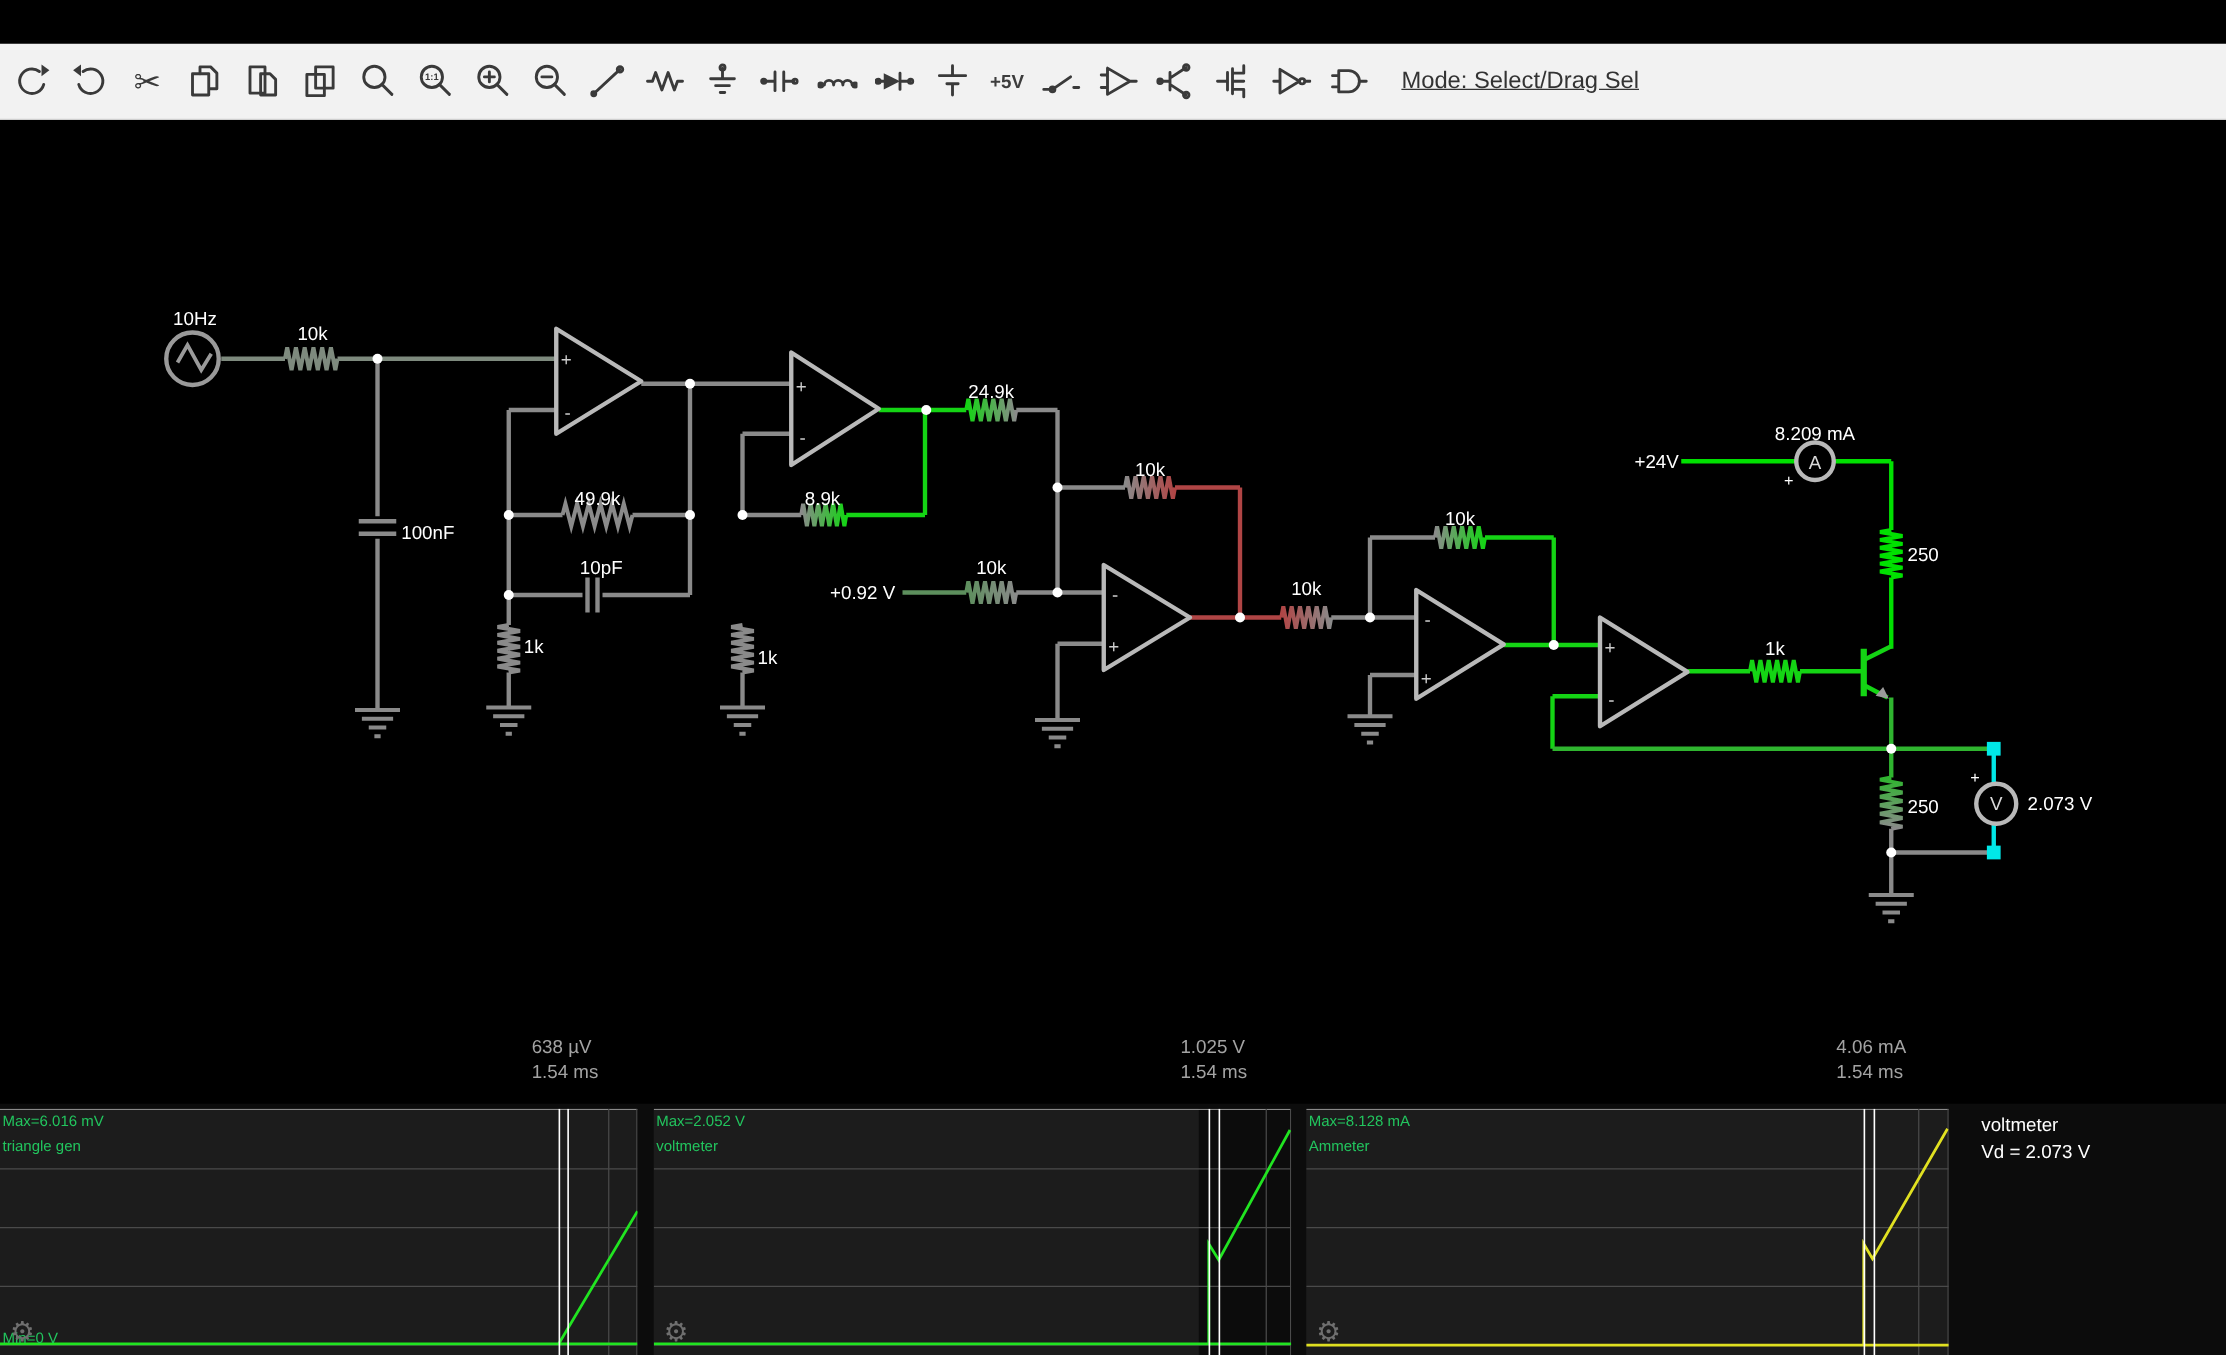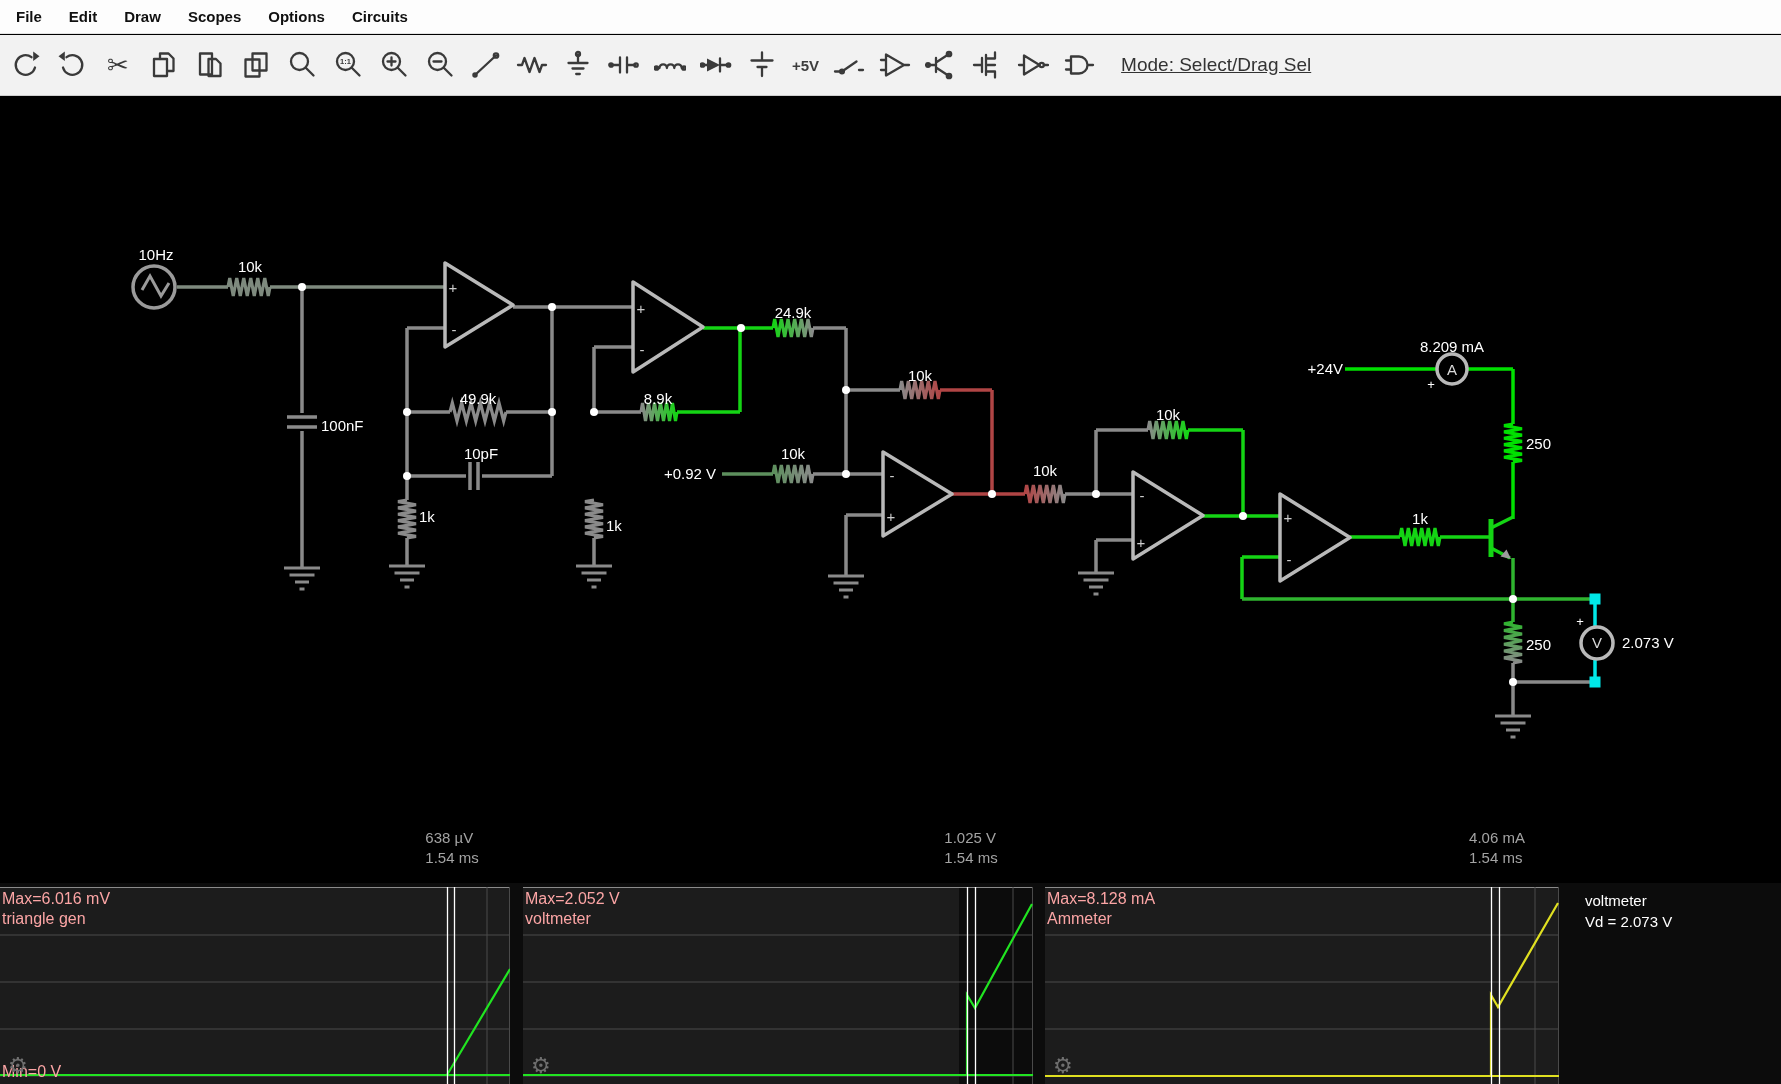--- a/index.html
+++ b/index.html
@@ -19,39 +19,31 @@
         stroke-linecap:round;stroke-linejoin:round;}
   .uicon{font-size:26px;color:#3a3a3a;width:32px;height:32px;line-height:32px;text-align:center;flex:0 0 auto;}
   .tlabel{font-size:15px;font-weight:700;color:#3d3d3d;flex:0 0 auto;}
   .mode{font-size:19px;color:#333;margin-left:12px;white-space:nowrap;text-decoration:underline;}
   
   #cv{position:absolute;left:0;top:0;}
   
   .scopeband{position:absolute;left:0;top:883px;width:1781px;height:201px;background:#0c0c0c;}
   .spanel{position:absolute;top:4px;height:197px;background:#1c1c1c;}
   .spanel svg{position:absolute;left:0;top:0;}
-  .slabel{position:absolute;left:2px;color:#fca5a5;font-size:16px;white-space:nowrap;}
+  .slabel{position:absolute;left:2px;color:#22c55e;font-size:12px;white-space:nowrap;}
   .gear{position:absolute;left:8px;top:166px;font-size:22px;color:#6f6f6f;}
   .cursor-tip{position:absolute;top:828px;transform:translateX(-50%);color:#a3a3a3;
               font-size:15px;line-height:20px;white-space:nowrap;}
   .scope-info{position:absolute;left:1585px;top:890px;color:#fff;font-size:15px;line-height:21px;}
 </style>
 </head>
 <body>
 
 <div class="app">
 
-  <div class="menubar" id="menubar">
-      <div class="menu-item">File</div>
-      <div class="menu-item">Edit</div>
-      <div class="menu-item">Draw</div>
-      <div class="menu-item">Scopes</div>
-      <div class="menu-item">Options</div>
-      <div class="menu-item">Circuits</div>
-    </div>
 
   <div class="toolbar">
     <svg class="ticon" viewBox="0 0 32 32">
         <path d="M25 18.5 A 9.8 9.8 0 1 1 21.5 8.2"></path>
         <polygon points="23.2,2.5 23.2,12 29.5,7.2" fill="#3a3a3a" stroke="none"></polygon>
       </svg>
     <svg class="ticon" viewBox="0 0 32 32">
         <path d="M7 18.5 A 9.8 9.8 0 1 0 10.5 8.2"></path>
         <polygon points="8.8,2.5 8.8,12 2.5,7.2" fill="#3a3a3a" stroke="none"></polygon>
       </svg>

